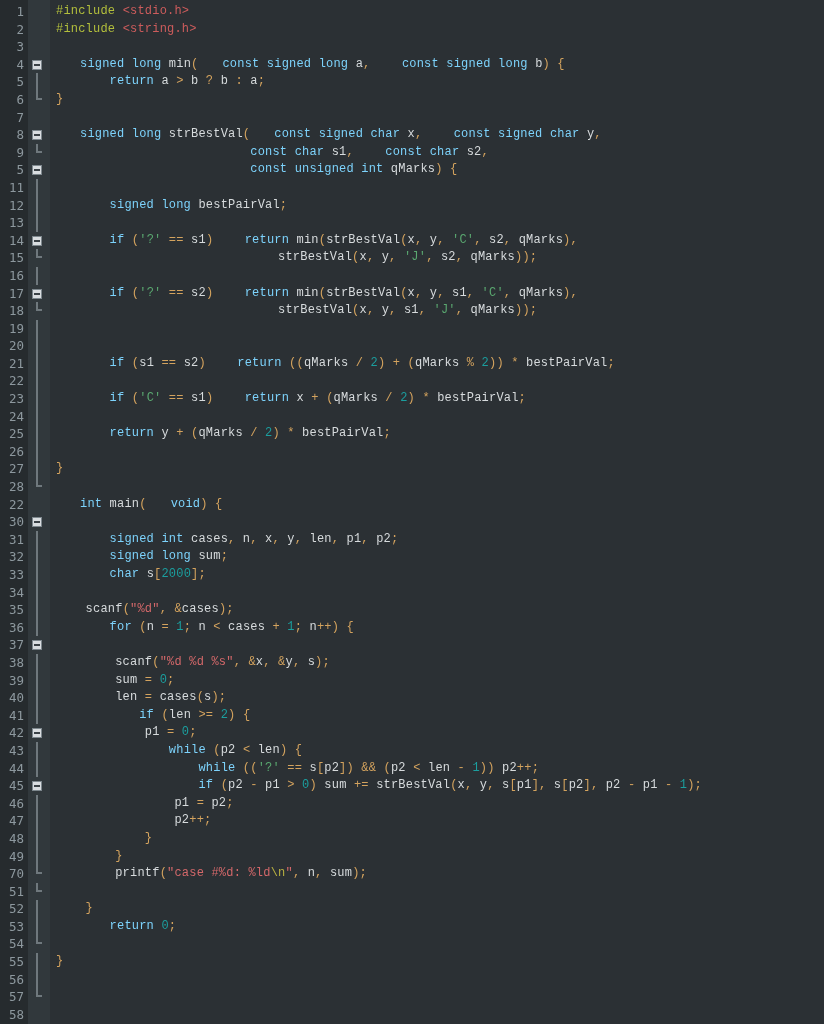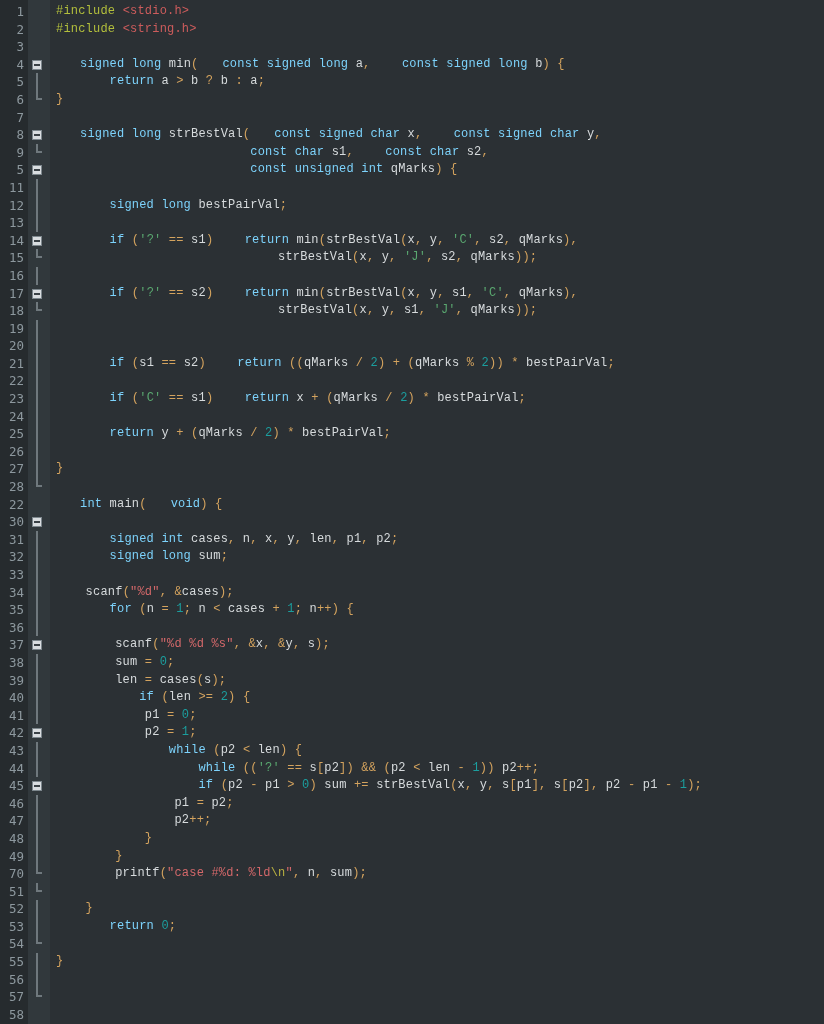--- a/index.html
+++ b/index.html
@@ -389,30 +389,30 @@
       <div class="cl"><span class="t-id">    </span><span class="t-kw">if </span><span class="t-pun">(</span><span class="t-chr">'C' </span><span class="t-op">== </span><span class="t-id">s1</span><span class="t-pun">) </span><span class="t-kw">return </span><span class="t-id">x </span><span class="t-op">+ </span><span class="t-pun">(</span><span class="t-id">qMarks </span><span class="t-op">/ </span><span class="t-num">2</span><span class="t-pun">) </span><span class="t-op">* </span><span class="t-id">bestPairVal</span><span class="t-pun">;</span></div>
       <div class="cl">&nbsp;</div>
       <div class="cl"><span class="t-id">    </span><span class="t-kw">return </span><span class="t-id">y </span><span class="t-op">+ </span><span class="t-pun">(</span><span class="t-id">qMarks </span><span class="t-op">/ </span><span class="t-num">2</span><span class="t-pun">) </span><span class="t-op">* </span><span class="t-id">bestPairVal</span><span class="t-pun">;</span></div>
       <div class="cl">&nbsp;</div>
       <div class="cl"><span class="t-pun">}</span></div>
       <div class="cl">&nbsp;</div>
       <div class="cl"><span class="t-kw">int </span><span class="t-id">main</span><span class="t-pun">(</span><span class="t-kw">void</span><span class="t-pun">) {</span></div>
       <div class="cl">&nbsp;</div>
       <div class="cl"><span class="t-id">    </span><span class="t-kw">signed int </span><span class="t-id">cases</span><span class="t-pun">, </span><span class="t-id">n</span><span class="t-pun">, </span><span class="t-id">x</span><span class="t-pun">, </span><span class="t-id">y</span><span class="t-pun">, </span><span class="t-id">len</span><span class="t-pun">, </span><span class="t-id">p1</span><span class="t-pun">, </span><span class="t-id">p2</span><span class="t-pun">;</span></div>
       <div class="cl"><span class="t-id">    </span><span class="t-kw">signed long </span><span class="t-id">sum</span><span class="t-pun">;</span></div>
+      <div class="cl"><span class="t-id">    </span><span class="t-kw">char </span><span class="t-id">s</span><span class="t-pun">[</span><span class="t-num">2000</span><span class="t-pun">];</span></div>
       <div class="cl">&nbsp;</div>
       <div class="cl"><span class="t-id">    scanf</span><span class="t-pun">(</span><span class="t-str">"%d"</span><span class="t-pun">, </span><span class="t-op">&amp;</span><span class="t-id">cases</span><span class="t-pun">);</span></div>
       <div class="cl"><span class="t-id">    </span><span class="t-kw">for </span><span class="t-pun">(</span><span class="t-id">n </span><span class="t-op">= </span><span class="t-num">1</span><span class="t-pun">; </span><span class="t-id">n </span><span class="t-op">&lt; </span><span class="t-id">cases </span><span class="t-op">+ </span><span class="t-num">1</span><span class="t-pun">; </span><span class="t-id">n</span><span class="t-op">++</span><span class="t-pun">) {</span></div>
       <div class="cl">&nbsp;</div>
       <div class="cl"><span class="t-id">        scanf</span><span class="t-pun">(</span><span class="t-str">"%d %d %s"</span><span class="t-pun">, </span><span class="t-op">&amp;</span><span class="t-id">x</span><span class="t-pun">, </span><span class="t-op">&amp;</span><span class="t-id">y</span><span class="t-pun">, </span><span class="t-id">s</span><span class="t-pun">);</span></div>
       <div class="cl"><span class="t-id">        sum </span><span class="t-op">= </span><span class="t-num">0</span><span class="t-pun">;</span></div>
       <div class="cl"><span class="t-id">        len </span><span class="t-op">= </span><span class="t-id">cases</span><span class="t-pun">(</span><span class="t-id">s</span><span class="t-pun">);</span></div>
       <div class="cl"><span class="t-id">        </span><span class="t-kw">if </span><span class="t-pun">(</span><span class="t-id">len </span><span class="t-op">&gt;= </span><span class="t-num">2</span><span class="t-pun">) {</span></div>
       <div class="cl"><span class="t-id">            p1 </span><span class="t-op">= </span><span class="t-num">0</span><span class="t-pun">;</span></div>
-      <div class="cl"><span class="t-id">            p2 </span><span class="t-op">= </span><span class="t-num">1</span><span class="t-pun">;</span></div>
       <div class="cl"><span class="t-id">            </span><span class="t-kw">while </span><span class="t-pun">(</span><span class="t-id">p2 </span><span class="t-op">&lt; </span><span class="t-id">len</span><span class="t-pun">) {</span></div>
       <div class="cl"><span class="t-id">                </span><span class="t-kw">while </span><span class="t-pun">((</span><span class="t-chr">'?' </span><span class="t-op">== </span><span class="t-id">s</span><span class="t-pun">[</span><span class="t-id">p2</span><span class="t-pun">]) </span><span class="t-op">&amp;&amp; </span><span class="t-pun">(</span><span class="t-id">p2 </span><span class="t-op">&lt; </span><span class="t-id">len </span><span class="t-op">- </span><span class="t-num">1</span><span class="t-pun">)) </span><span class="t-id">p2</span><span class="t-op">++</span><span class="t-pun">;</span></div>
       <div class="cl"><span class="t-id">                </span><span class="t-kw">if </span><span class="t-pun">(</span><span class="t-id">p2 </span><span class="t-op">- </span><span class="t-id">p1 </span><span class="t-op">&gt; </span><span class="t-num">0</span><span class="t-pun">) </span><span class="t-id">sum </span><span class="t-op">+= </span><span class="t-id">strBestVal</span><span class="t-pun">(</span><span class="t-id">x</span><span class="t-pun">, </span><span class="t-id">y</span><span class="t-pun">, </span><span class="t-id">s</span><span class="t-pun">[</span><span class="t-id">p1</span><span class="t-pun">], </span><span class="t-id">s</span><span class="t-pun">[</span><span class="t-id">p2</span><span class="t-pun">], </span><span class="t-id">p2 </span><span class="t-op">- </span><span class="t-id">p1 </span><span class="t-op">- </span><span class="t-num">1</span><span class="t-pun">);</span></div>
       <div class="cl"><span class="t-id">                p1 </span><span class="t-op">= </span><span class="t-id">p2</span><span class="t-pun">;</span></div>
       <div class="cl"><span class="t-id">                p2</span><span class="t-op">++</span><span class="t-pun">;</span></div>
       <div class="cl"><span class="t-id">            </span><span class="t-pun">}</span></div>
       <div class="cl"><span class="t-id">        </span><span class="t-pun">}</span></div>
       <div class="cl"><span class="t-id">        printf</span><span class="t-pun">(</span><span class="t-str">"case #%d: %ld</span><span class="t-esc">\n</span><span class="t-str">"</span><span class="t-pun">, </span><span class="t-id">n</span><span class="t-pun">, </span><span class="t-id">sum</span><span class="t-pun">);</span></div>
       <div class="cl">&nbsp;</div>
       <div class="cl"><span class="t-id">    </span><span class="t-pun">}</span></div>

